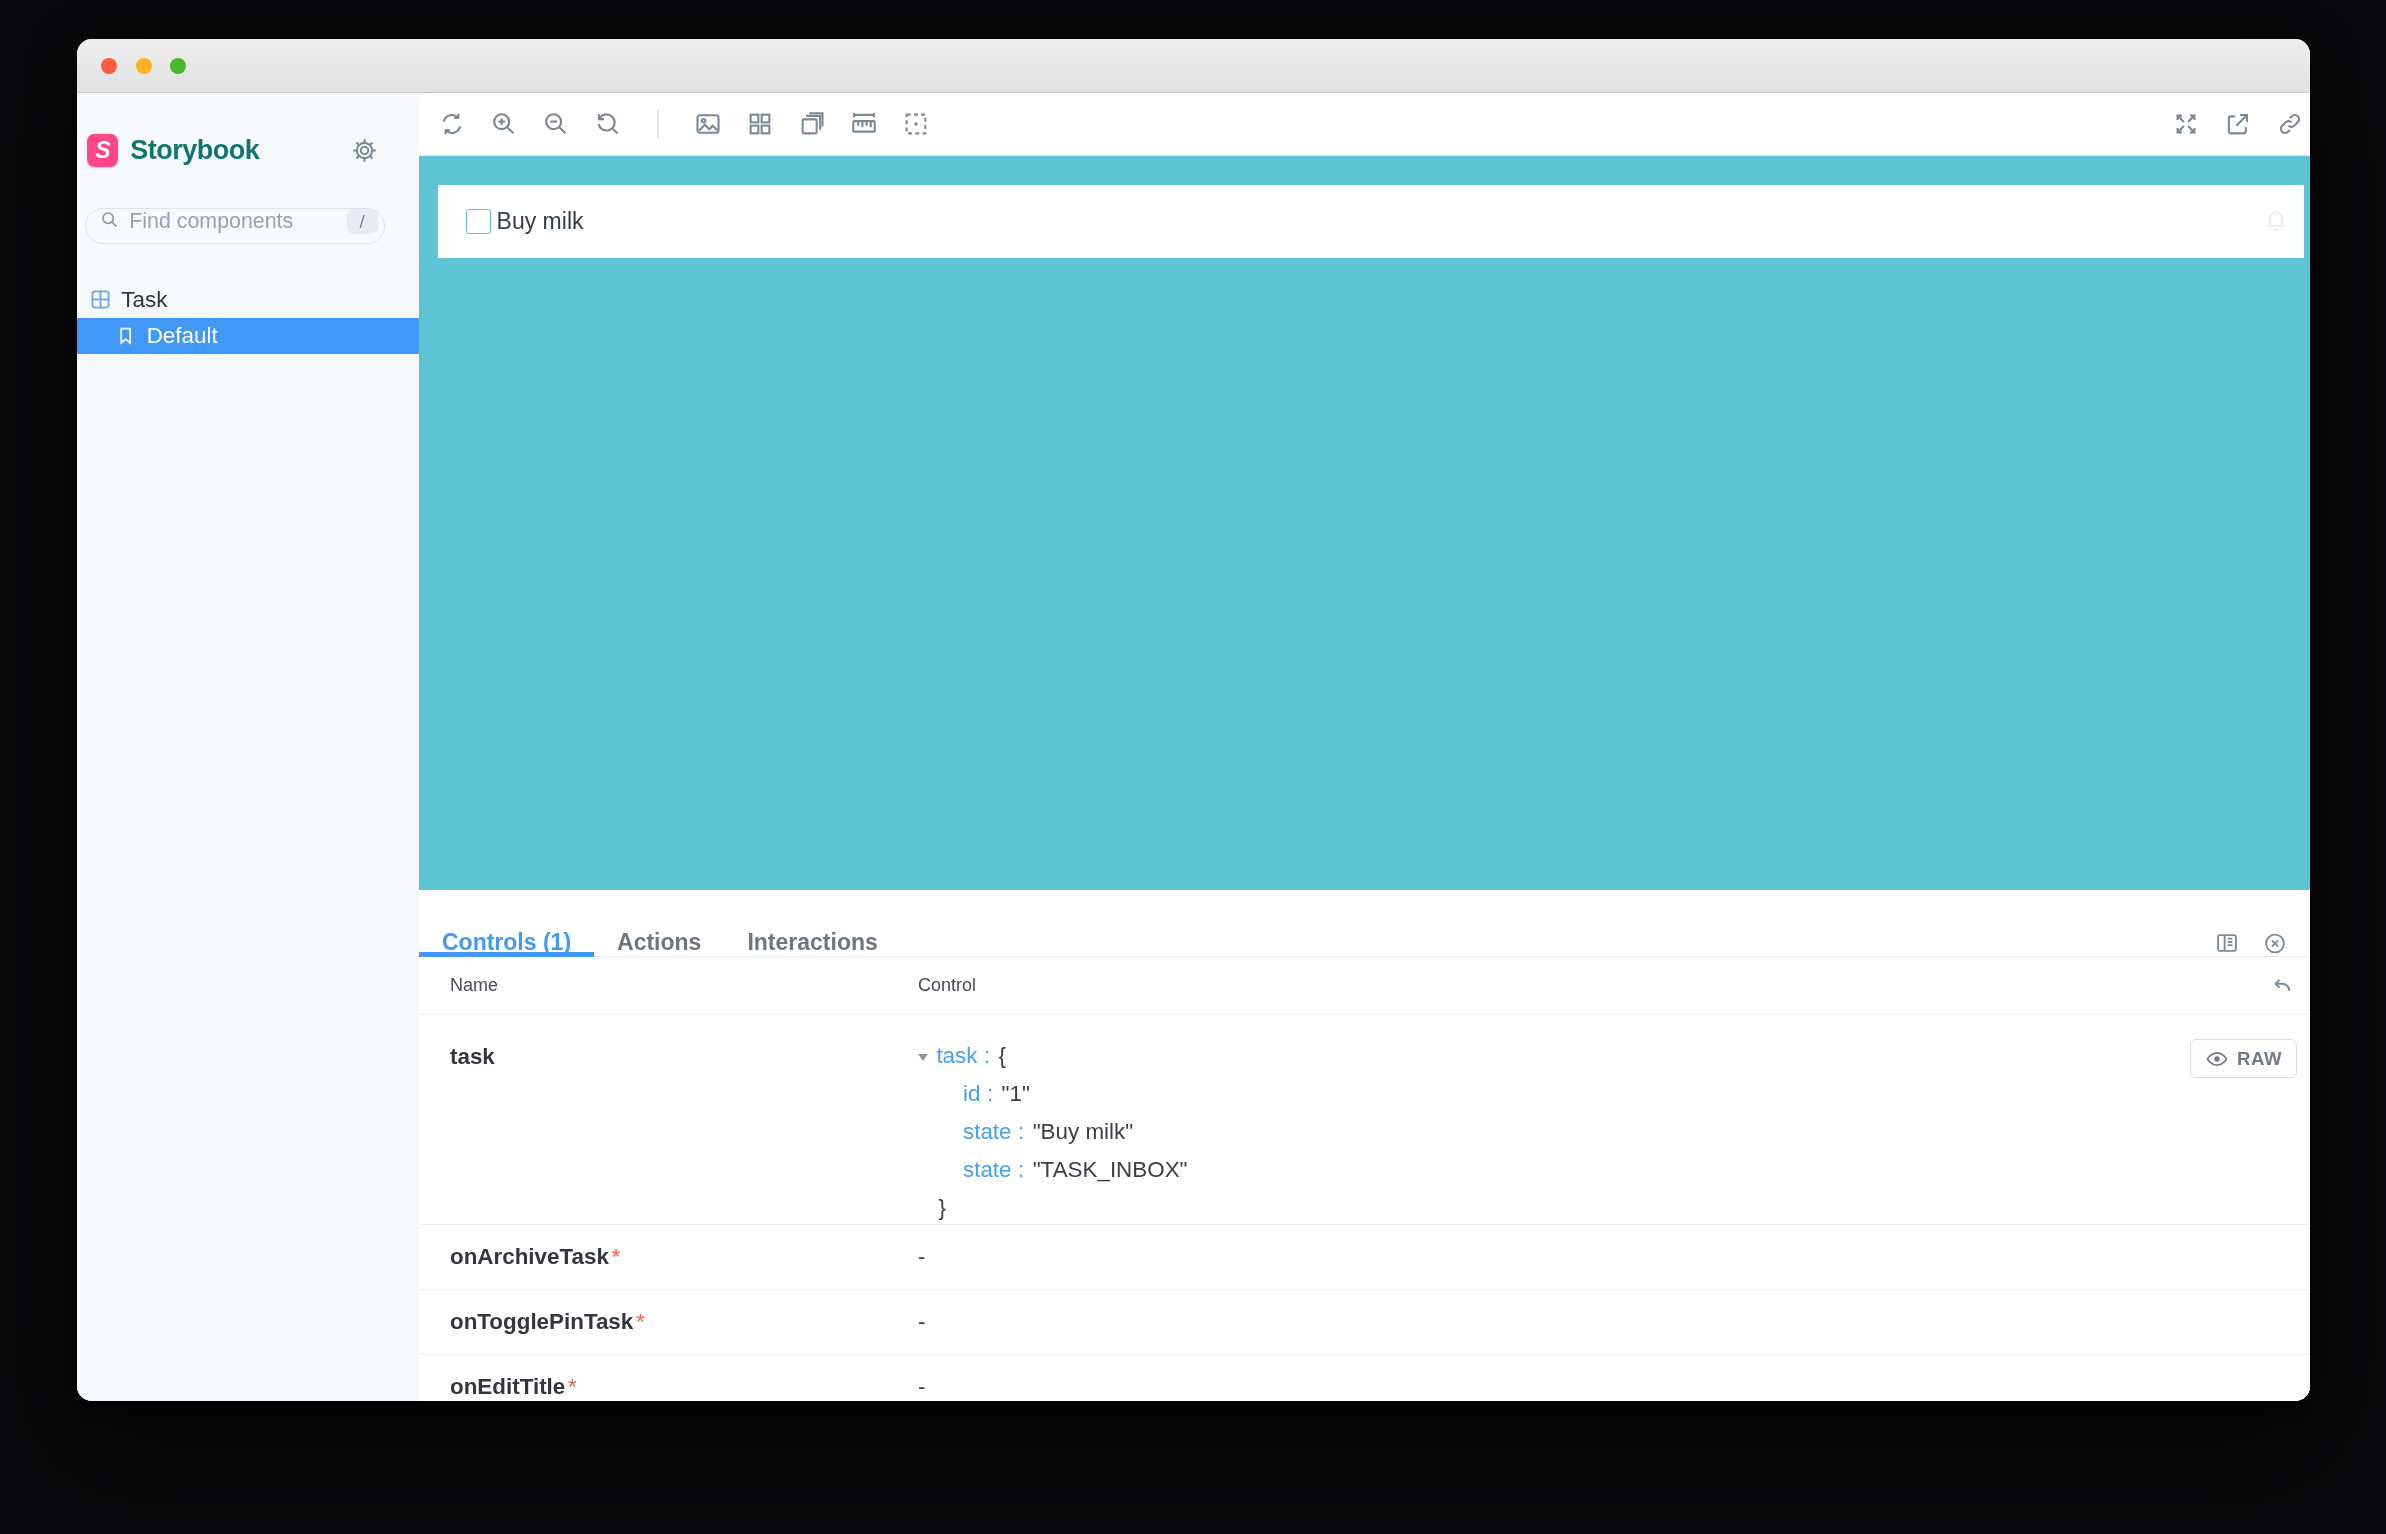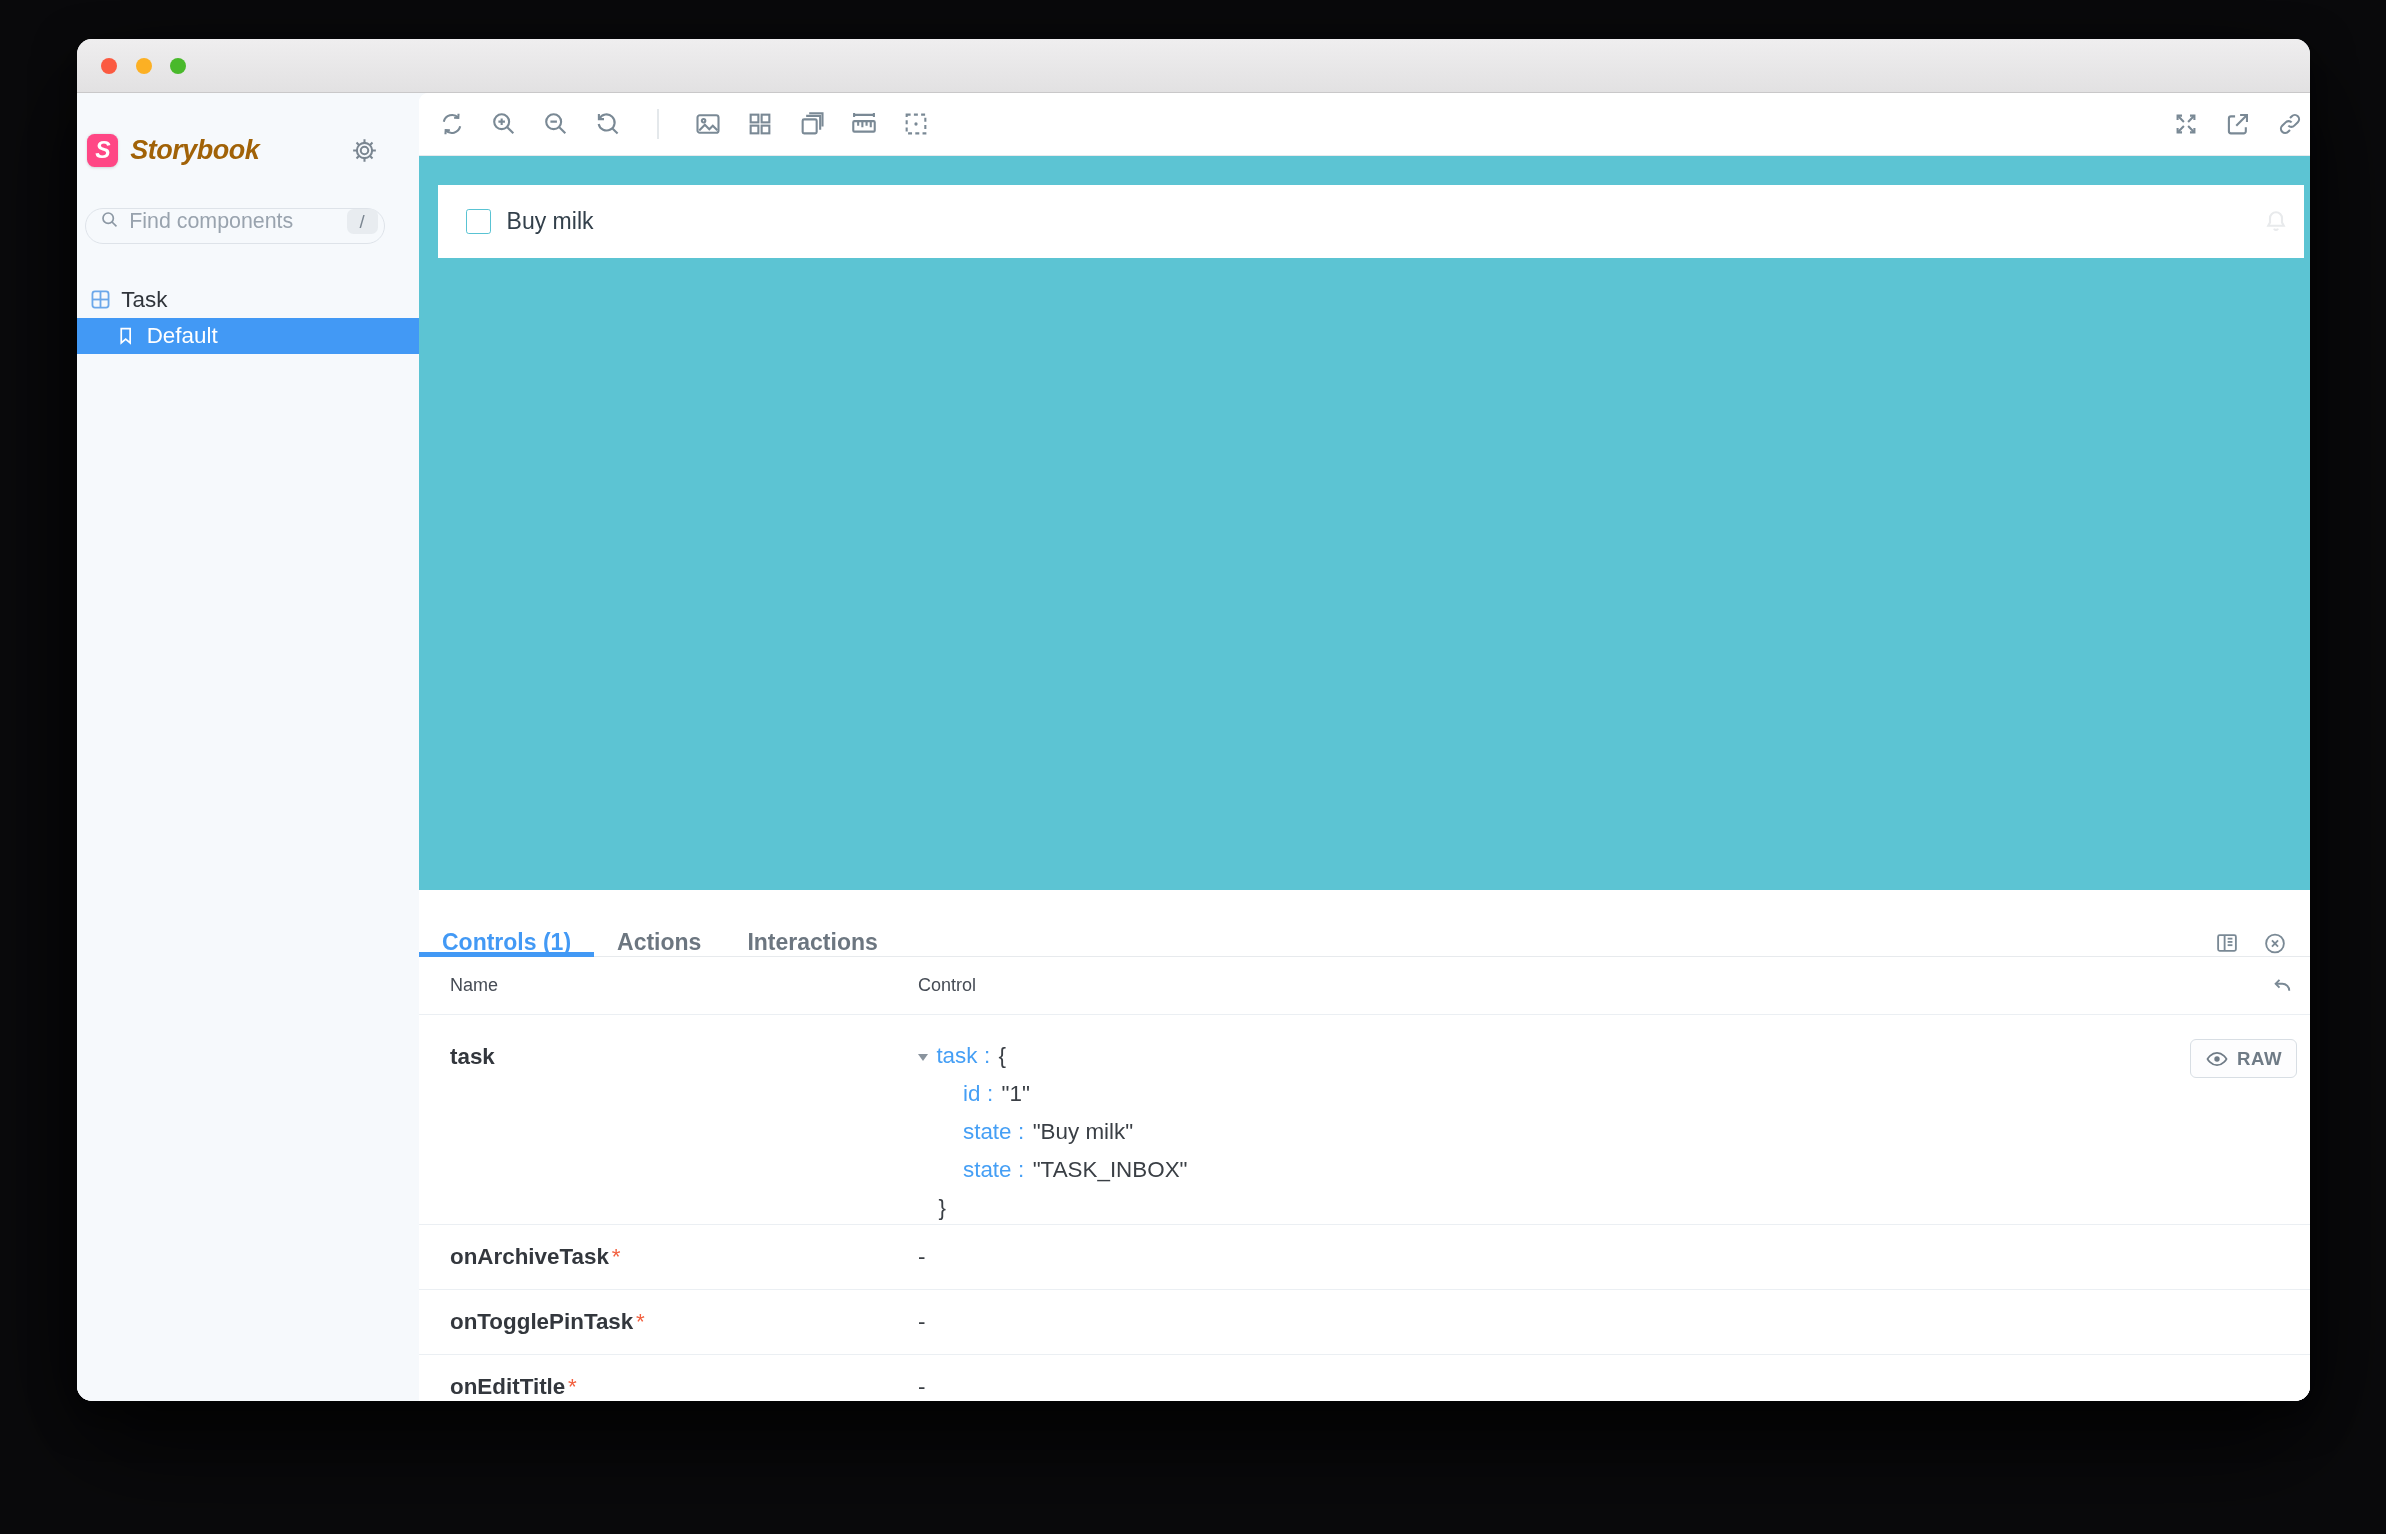--- a/index.html
+++ b/index.html
@@ -20,21 +20,21 @@
   .light.green { background:#49B92B; }
 
   .content { display:flex; height:1308px; background:#F6F9FC; }
 
   
   .sidebar { width:342px; flex:0 0 342px; display:flex; flex-direction:column; background:#F6F9FC; }
   .sb-header { display:flex; align-items:center; margin:39px 40px 0 10.3px; height:37px; }
   .logo-badge { width:31px; height:33px; border-radius:7.5px; background:#FF4785; color:#fff;
     display:flex; align-items:center; justify-content:center; font-weight:bold; font-style:italic;
     font-size:23px; box-shadow:0 0.9px 2.8px rgba(0,0,0,.15); }
-  .brand { margin-left:12px; font-size:27px; font-weight:800; color:#a16207; letter-spacing:-0.5px;font-style:italic; }
+  .brand { margin-left:12px; font-size:27px; font-weight:800; color:#0f766e; letter-spacing:-0.5px; }
   .gear { margin-left:auto; color:#7A8691; cursor:pointer; }
   .sb-search { display:flex; align-items:flex-start; margin:39px 34px 0 8.4px; height:36px;
     border:1.9px solid #DEE3E9; border-radius:20.5px; padding:0 6.5px 0 13px; background:#F6F9FC; }
   .sb-search .mag { color:#8C98A4; flex:0 0 auto; }
   .sb-search input { flex:1; min-width:0; border:0; outline:0; background:transparent;
     font-family:inherit; font-size:21.4px; color:#2F353B; margin-left:8.4px; }
   .sb-search input::placeholder { color:#99A3AE; }
   .slash-badge { flex:0 0 auto; width:31px; height:25px; border-radius:6.5px; background:#E8ECF0;
     color:#7A8590; font-size:18.6px; display:flex; align-items:center; justify-content:center; }
   .sb-tree { margin-top:37px; }
@@ -56,21 +56,21 @@
   .tb-right { margin-left:auto; display:flex; align-items:center; gap:24px; }
   .tbtn { width:28px; height:28px; color:#7A8995; display:flex; align-items:center;
     justify-content:center; cursor:pointer; background:none; border:0; padding:0; }
   .tb-divider { width:1.9px; height:30px; background:#E4E8EB; margin:0 11.2px; }
 
   .canvas { height:734px; flex:0 0 734px; background:#5CC4D3; overflow:hidden; }
   .task-row { margin:29px 5.6px 0 18.6px; height:73px; background:#fff; display:flex;
     align-items:center; padding:0 13px 0 28px; }
   .task-checkbox { width:25px; height:25px; border:1.9px solid #59C3D3; border-radius:2.8px;
     background:#fff; flex:0 0 auto; cursor:pointer; }
-  .task-title { margin-left:16px; font-size:23px; color:#33404B; }
+  .task-title { margin-left:6px; font-size:23px; color:#33404B; }
   .task-pin { margin-left:auto; color:#E8EAEC; display:flex; cursor:pointer; }
 
   
   .panel { flex:1; background:#fff; display:flex; flex-direction:column; overflow:hidden; }
   .tabbar { height:67px; flex:0 0 67px; border-bottom:0.9px solid #E7EAED; display:flex;
     align-items:flex-end; padding-right:22px; }
   .tab { position:relative; display:flex; align-items:center; padding:0 23px; font-size:23px;
     font-weight:600; color:#6C7680; background:none; border:0; font-family:inherit; cursor:pointer; }
   .tab.active { color:#4299F5; font-weight:700; }
   .tab.active::after { content:""; position:absolute; left:0; right:0; bottom:-0.9px; height:4.7px;

